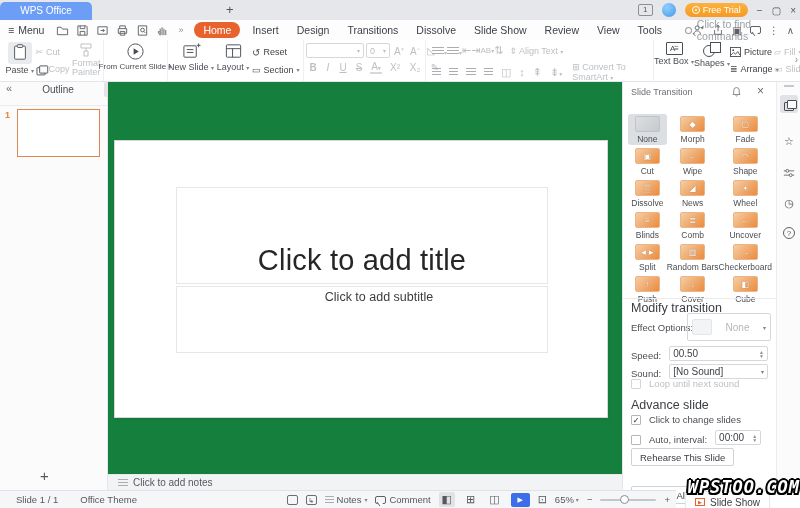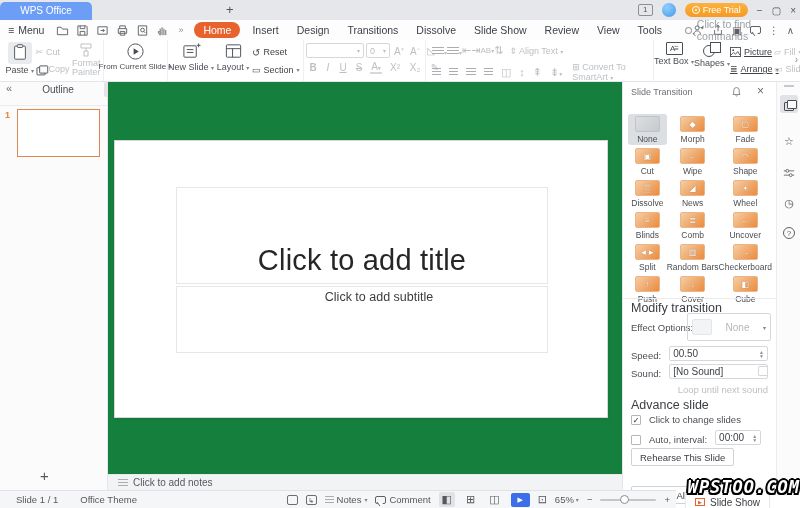--- a/index.html
+++ b/index.html
@@ -332,21 +332,21 @@
 
   <div class="grp" style="left:654px;width:146px;border-right:none;">
     <div class="g6big" style="width:42px;">
       <span class="tbx-ic"></span>
       <span class="biglabel"><span>Text Box</span> <span class="chev g" data-g="▾"></span></span>
     </div>
     <div class="g6big" style="width:36px;">
       <span class="shapes-ic"></span>
       <span class="biglabel"><span>Shapes</span> <span class="chev g" data-g="▾"></span></span>
     </div>
-    <div class="col" style="width:44px;text-decoration:underline;">
+    <div class="col" style="width:44px;">
       <span class="smallrow">
           <svg width="11" height="10" viewBox="0 0 12 11">
             <rect x="0.5" y="0.5" width="11" height="10" fill="none" stroke="#4a4e54"></rect>
             <circle cx="3.5" cy="3.5" r="1" fill="#4a4e54"></circle>
             <path d="M1 9l3-3 2 2 2.5-3L11 9" fill="none" stroke="#4a4e54"></path>
           </svg>
           <span>Picture</span>
         </span>
       <span class="smallrow">
           <span class="g" data-g="≣"></span>
@@ -529,21 +529,21 @@
         </span>
       </span>
   </div>
   <div class="row" style="top:282px;">
     <span class="tp-label">Sound:</span>
     <span class="ibox">
         <span>[No Sound]</span>
         <span class="chev g" data-g="▾"></span>
       </span>
   </div>
-  <div class="row" style="top:284px;flex-direction:column;">
+  <div class="row" style="top:296px;">
     <span class="chk disch"></span>
     <span class="tp-label disl">Loop until next sound</span>
   </div>
 
   <div class="tp-h2" style="top:316px;">Advance slide</div>
   <div class="row" style="top:332px;">
     <span class="chk checked"></span>
     <span class="tp-label">Click to change slides</span>
   </div>
   <div class="row" style="top:348px;">

